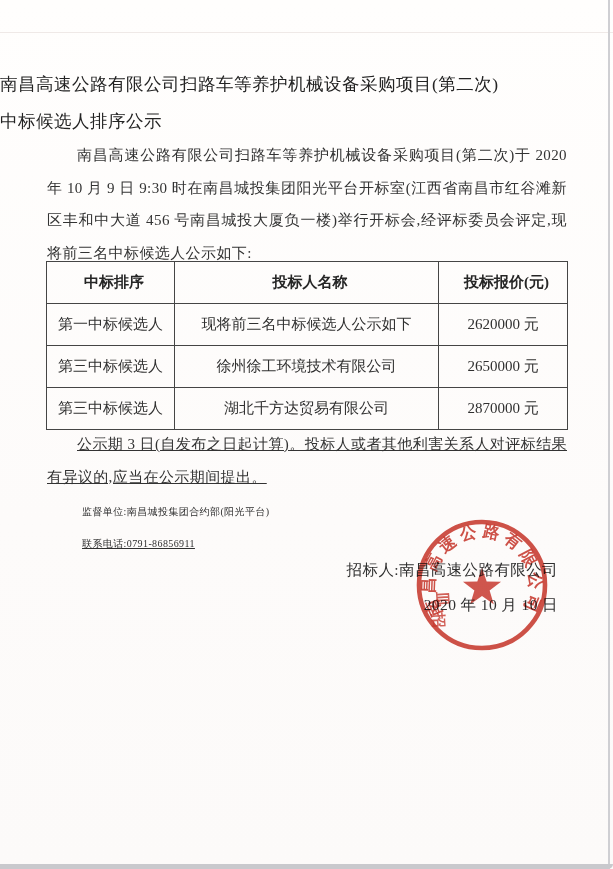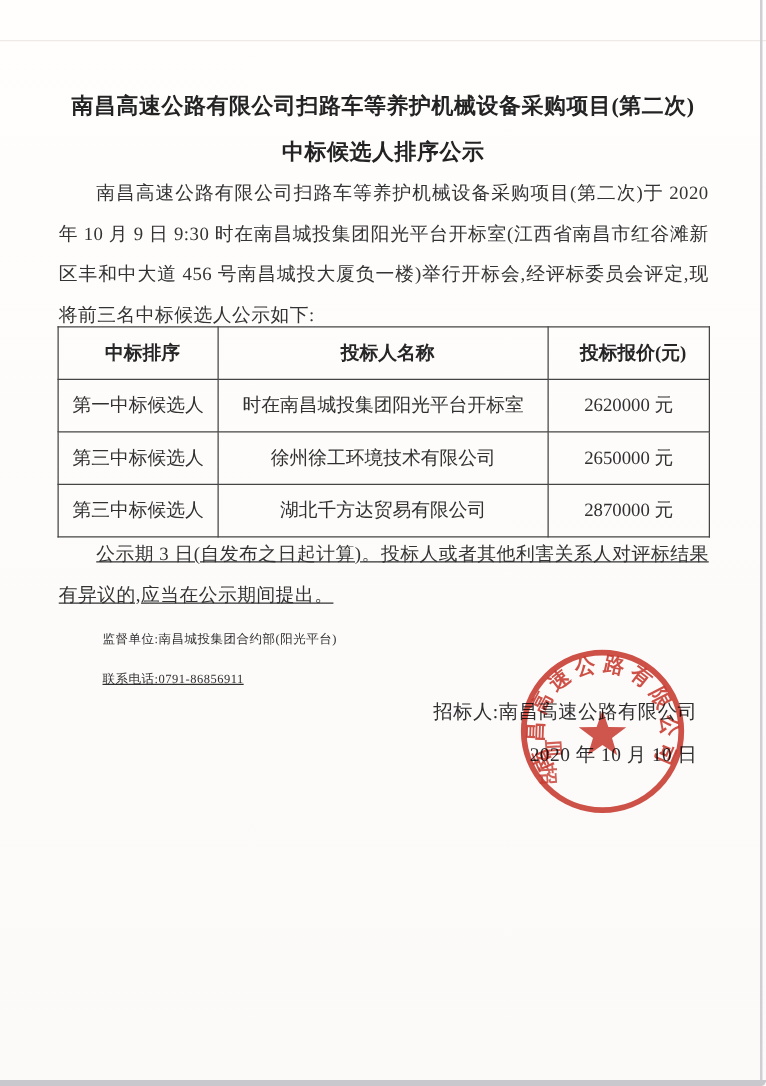--- a/index.html
+++ b/index.html
@@ -20,22 +20,22 @@
     position:absolute;right:3px;top:0;width:2px;height:869px;
     background:#cfcfd3;
   }
   .edge-bottom{
     position:absolute;left:0;bottom:0;width:613px;height:5px;
     background:#c9c9cd;
     border-bottom-right-radius:6px;
   }
   .title{
     position:absolute;left:0;width:613px;
-    text-align:center;
-    font-size:17.5px;font-weight:bold;color:#232323;
+    text-align:left;
+    font-size:17.5px;font-weight:normal;color:#232323;
     letter-spacing:0.5px;line-height:24px;margin:0;
   }
   .title-1{top:72px;}
   .title-2{top:109px;}
   .body-para{
     position:absolute;left:47px;width:520px;margin:0;
     font-size:15px;line-height:32.5px;color:#333;
     text-align:justify;text-indent:2em;
     letter-spacing:0.4px;
   }
@@ -96,21 +96,21 @@
         <col style="width:129px">
     </colgroup>
     <tbody>
         <tr>
       <th>中标排序</th>
       <th>投标人名称</th>
       <th>投标报价(元)</th>
     </tr>
     <tr>
       <td>第一中标候选人</td>
-      <td>时在南昌城投集团阳光平台开标室</td>
+      <td>现将前三名中标候选人公示如下</td>
       <td>2620000 元</td>
     </tr>
     <tr>
       <td>第三中标候选人</td>
       <td>徐州徐工环境技术有限公司</td>
       <td>2650000 元</td>
     </tr>
     <tr>
       <td>第三中标候选人</td>
       <td>湖北千方达贸易有限公司</td>

